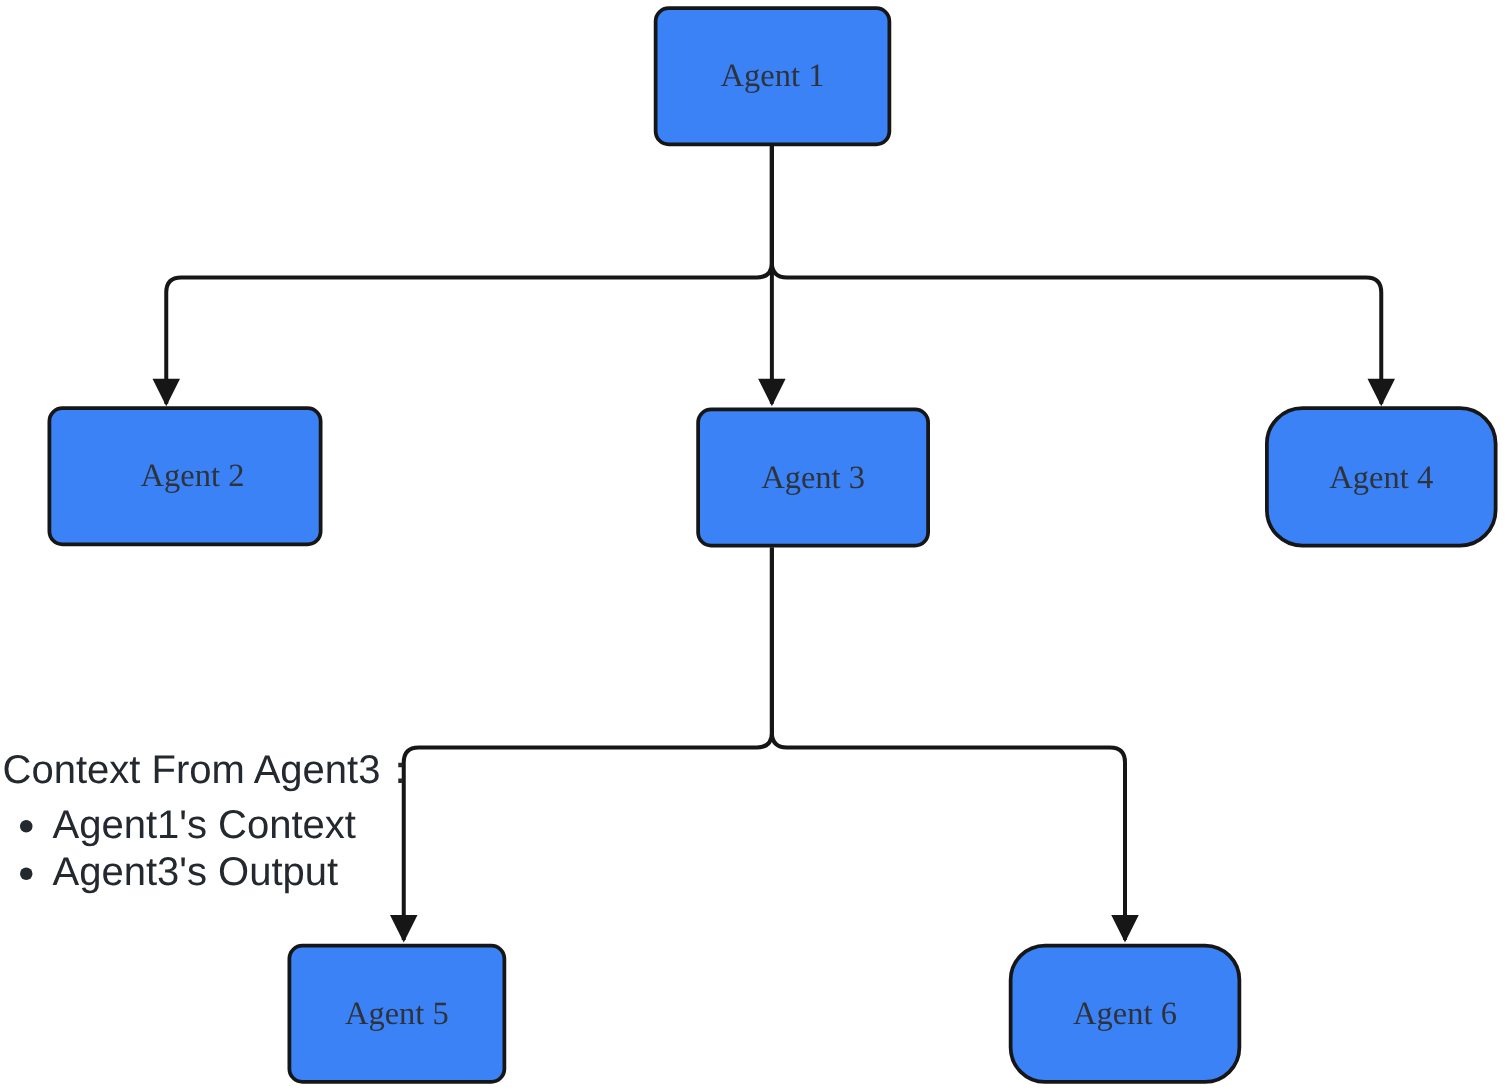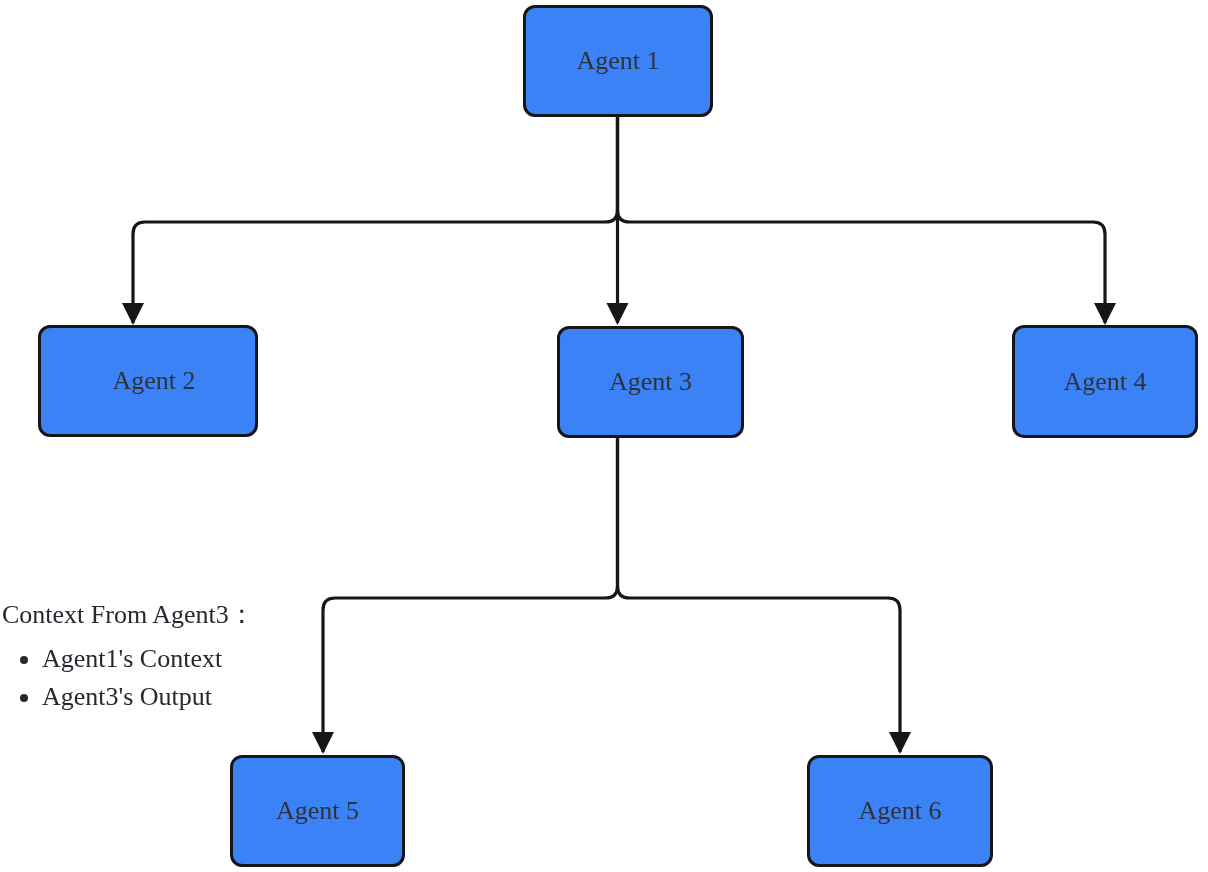--- a/index.html
+++ b/index.html
@@ -26,22 +26,21 @@
     justify-content: center;
     font-size: 26px;
     color: #2E333B;
     font-family: Liberation Serif, serif;
   }
   .context {
     position: absolute;
     left: 2px;
     top: 599px;
     color: #24292F;
-    font-size: 26px;
-    font-family: Liberation Serif, serif;
+    font-size: 32px;
   }
   .context-title {
     line-height: 32px;
   }
   .context ul {
     margin: 9px 0 0 0;
     padding-left: 40px;
   }
   .context li {
     line-height: 38px;
@@ -70,29 +69,29 @@
   </div>
 
   <div class="node" style="left:38px; top:325px; width:220px; height:112px;padding-left:12px;">
     <span>Agent 2</span>
   </div>
 
   <div class="node" style="left:516px; top:326px; width:187px; height:112px;margin-left:41px;">
     <span>Agent 3</span>
   </div>
 
-  <div class="node" style="left:1012px; top:325px; width:186px; height:113px;">
+  <div class="node" style="left:1012px; top:325px; width:186px; height:113px;border-radius:30px;">
     <span>Agent 4</span>
   </div>
 
   <div class="node" style="left:230px; top:755px; width:175px; height:112px;">
     <span>Agent 5</span>
   </div>
 
-  <div class="node" style="left:807px; top:755px; width:186px; height:112px;">
+  <div class="node" style="left:807px; top:755px; width:186px; height:112px;border-radius:29px;">
     <span>Agent 6</span>
   </div>
 
   <div class="context">
     <div class="context-title">Context From Agent3：</div>
     <ul>
       <li>Agent1's Context</li>
       <li>Agent3's Output</li>
     </ul>
   </div>

